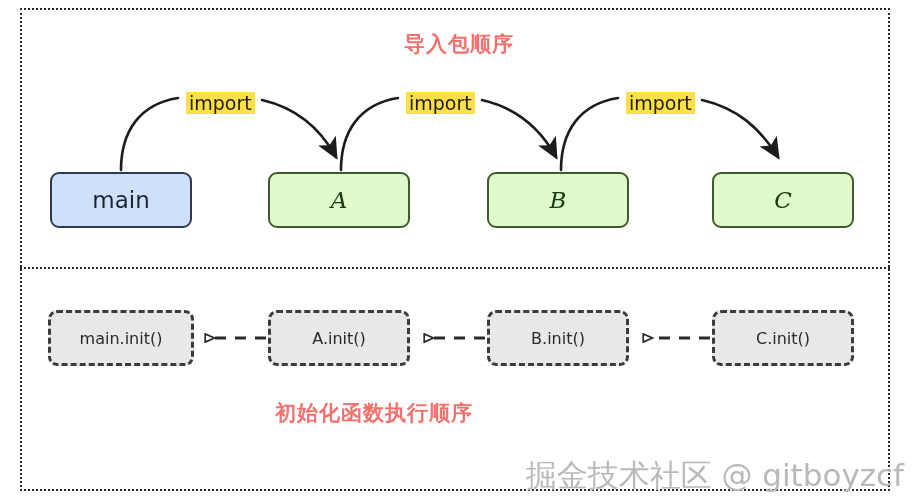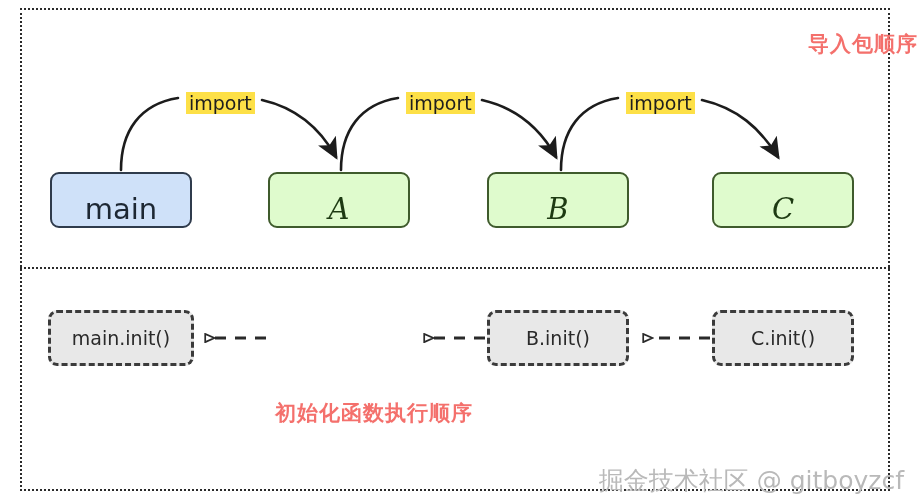--- a/index.html
+++ b/index.html
@@ -40,34 +40,34 @@
   .section-title {
     position: absolute;
     text-align: center;
     font-size: 21px;
     font-weight: bold;
     color: #f4706c;
     letter-spacing: 1px;
     white-space: nowrap;
     font-family: "DejaVu Sans", "Liberation Sans", sans-serif;
   }
-  #title-import { left: 0; top: 30px; width: 918px; text-align: right; }
+  #title-import { left: 0; top: 30px; width: 918px; }
   #title-init   { left: 0; top: 399px; width: 748px; }
 
   
   .pkg-box {
     position: absolute;
     top: 172px;
     height: 56px;
     border-radius: 9px;
     box-sizing: border-box;
     display: flex;
-    align-items: flex-end;
+    align-items: center;
     justify-content: center;
-    font-size: 29px;
+    font-size: 23px;
   }
   .pkg-box.main {
     background: #cfe1f9;
     border: 2.5px solid #2f3b4c;
     color: #1d2733;
     font-family: "DejaVu Sans", "Liberation Sans", sans-serif;
   }
   .pkg-box.lib {
     background: #dffbcd;
     border: 2.5px solid #3f5b2c;
@@ -81,21 +81,21 @@
     position: absolute;
     top: 310px;
     height: 56px;
     border: 3px dashed #3b3b3b;
     border-radius: 9px;
     background: #e8e8e8;
     box-sizing: border-box;
     display: flex;
     align-items: center;
     justify-content: center;
-    font-size: 19px;
+    font-size: 16px;
     color: #2a2a2a;
     font-family: "DejaVu Sans", "Liberation Sans", sans-serif;
   }
 
   
   .overlay {
     position: absolute;
     left: 0;
     top: 0;
     width: 918px;
@@ -112,21 +112,21 @@
     font-family: "DejaVu Sans", "Liberation Sans", sans-serif;
     background: #fde047;
     padding: 0 3px;
   }
 
   
   .watermark {
     position: absolute;
     right: 14px;
     bottom: 4px;
-    font-size: 25px;
+    font-size: 31px;
     color: #b9b9b9;
     white-space: nowrap;
     font-family: "DejaVu Sans", "Liberation Sans", sans-serif;
     margin-top: 12px;
   }
 </style>
 </head>
 <body>
 
 <div id="canvas">
@@ -185,20 +185,23 @@
     </g>
   </svg>
 
   <div class="import-label" style="left:186px;top:92px;">import</div>
   <div class="import-label" style="left:406px;top:92px;">import</div>
   <div class="import-label" style="left:626px;top:92px;">import</div>
 
   <div class="init-box" style="left:48px;width:146px;">
     <span>main.init()</span>
   </div>
+  <div class="init-box" style="left:268px;width:142px;">
+    <span>A.init()</span>
+  </div>
   <div class="init-box" style="left:487px;width:142px;">
     <span>B.init()</span>
   </div>
   <div class="init-box" style="left:712px;width:142px;">
     <span>C.init()</span>
   </div>
 
   <div class="section-title" id="title-init">初始化函数执行顺序</div>
 
   <div class="watermark">掘金技术社区 @ gitboyzcf</div>

